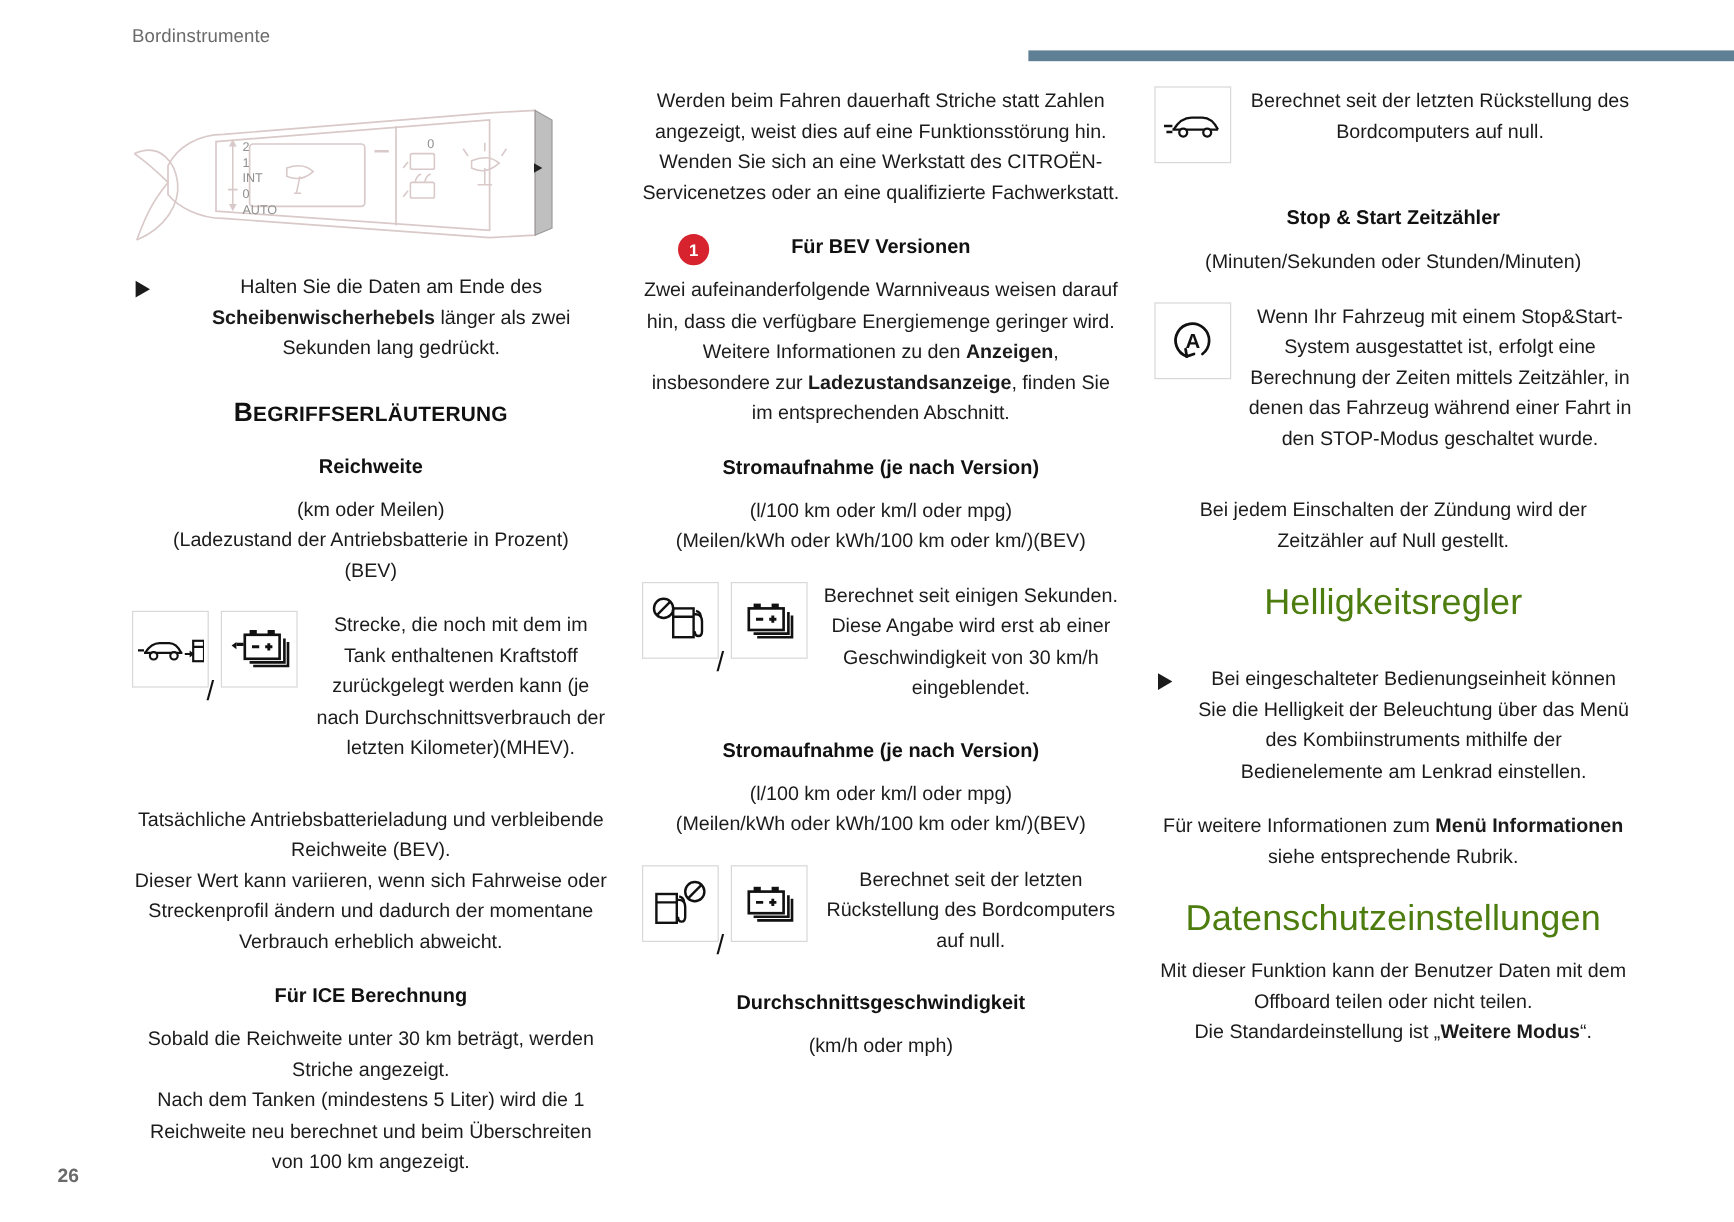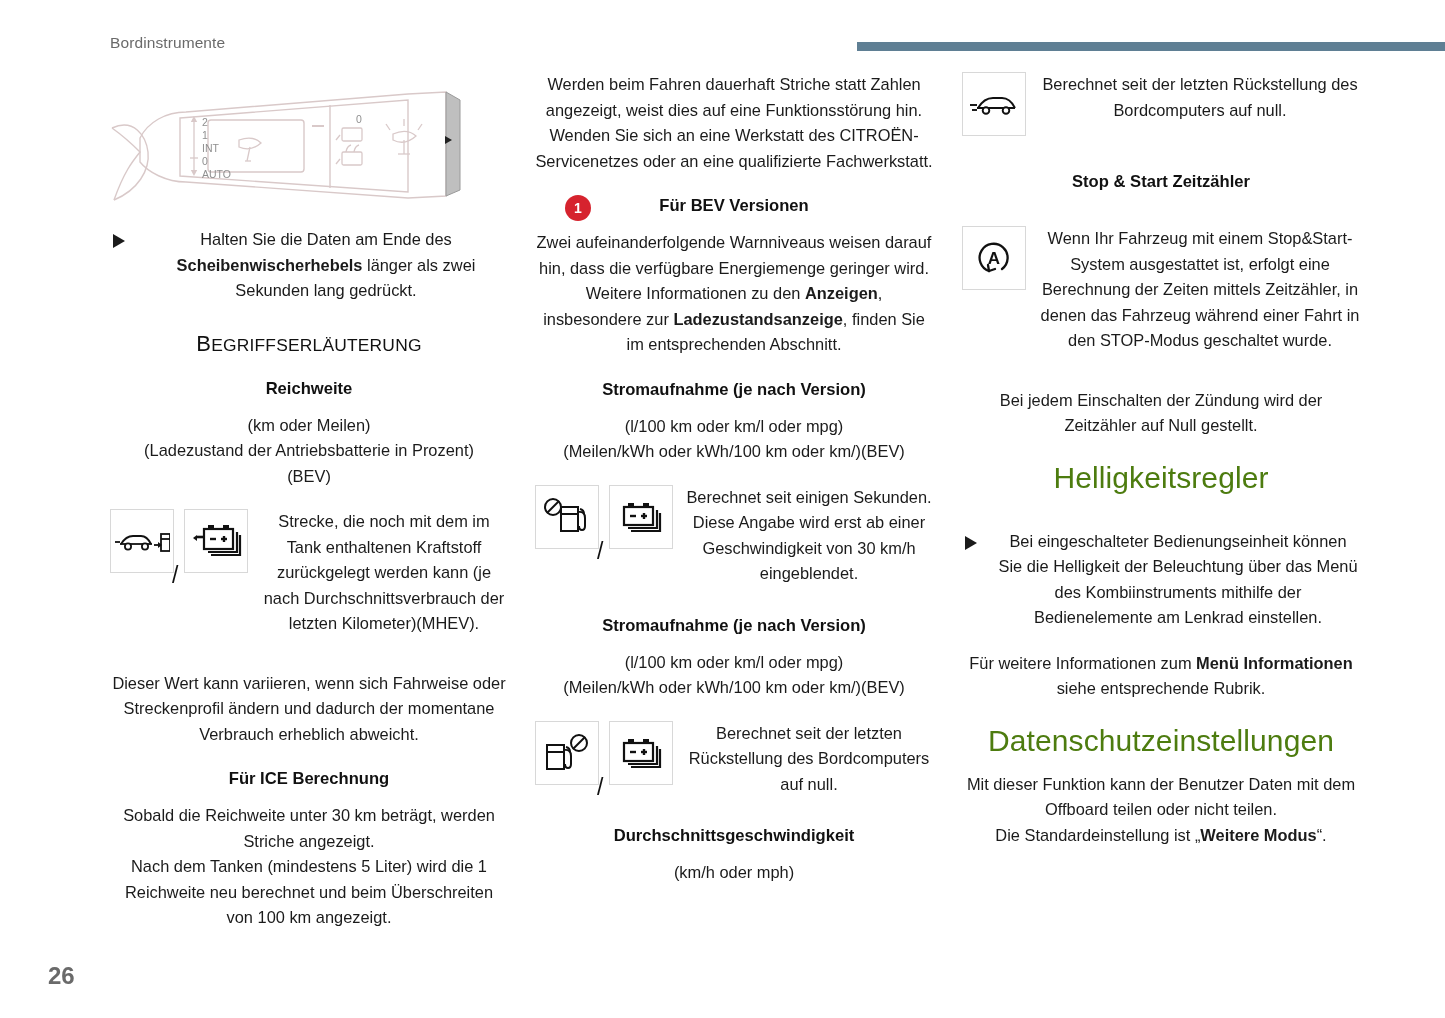--- a/index.html
+++ b/index.html
@@ -18,21 +18,21 @@
 
   
   .page-header {
     position: absolute;
     top: 0; left: 0; right: 0;
     height: 64px;
   }
   .header-title {
     position: absolute;
     left: 110px;
-    top: 34px;
+    top: 22px;
     font-size: 15.5px;
     color: #6a6a6a;
     letter-spacing: .1px;
     text-align: right;
   }
   .header-rule {
     position: absolute;
     left: 857px;
     top: 42px;
     width: 588px;
@@ -66,21 +66,21 @@
     color: #1b1b1b;
   }
   .gap-sm { height: 12px; }
   .gap-md { height: 20px; }
   .gap-lg { height: 27px; }
   .gap-xl { height: 34px; }
 
   h2.section-title {
     margin: 0;
     font-size: 22px;
-    font-weight: normal;
+    font-weight: bold;
     letter-spacing: .2px;
     color: #111;
     font-variant: small-caps;
     text-transform: none;
   }
   h2.section-title .cap { font-size: 22px; }
   h2.section-title .sc  { font-size: 17.4px; }
 
   h3.sub-title {
     margin: 0;
@@ -175,21 +175,21 @@
     justify-content: center;
     left: 457px;
     top: 117px;
   }
 
   
   .page-number {
     position: absolute;
     left: 48px;
     bottom: 28px;
-    font-size: 24px;
+    font-size: 16px;
     font-weight: bold;
     color: #6a6a6a;
   }
 </style>
 </head>
 <body>
 
 <div class="page-header">
   <div class="header-title">Bordinstrumente</div>
   <div class="header-rule"></div>
@@ -318,20 +318,21 @@
               <path d="M20,33 l29,0 l0,-20"></path>
               <path d="M23,36 l29,0 l0,-20"></path>
             </g>
           </svg>
         </div>
       </div>
       <div class="txt">Strecke, die noch mit dem im Tank enthaltenen Kraftstoff zurückgelegt werden kann (je nach Durchschnittsverbrauch der letzten Kilometer)(MHEV).</div>
     </div>
 
     <div class="gap-xl"></div>
+    <p class="body">Tatsächliche Antriebsbatterieladung und verbleibende Reichweite (BEV).</p>
     <p class="body">Dieser Wert kann variieren, wenn sich Fahrweise oder Streckenprofil ändern und dadurch der momentane Verbrauch erheblich abweicht.</p>
 
     <div class="gap-md"></div>
     <h3 class="sub-title">Für ICE Berechnung</h3>
 
     <div class="gap-sm"></div>
     <p class="body">Sobald die Reichweite unter 30 km beträgt, werden Striche angezeigt.</p>
     <p class="body">Nach dem Tanken (mindestens 5 Liter) wird die 1 Reichweite neu berechnet und beim Überschreiten von 100 km angezeigt.</p>
   </div>
 
@@ -454,20 +455,21 @@
           </svg>
         </div>
       </div>
       <div class="txt">Berechnet seit der letzten Rückstellung des Bordcomputers auf null.</div>
     </div>
 
     <div class="gap-xl"></div>
     <h3 class="sub-title">Stop &amp; Start Zeitzähler</h3>
 
     <div class="gap-sm"></div>
+    <p class="body">(Minuten/Sekunden oder Stunden/Minuten)</p>
 
     <div class="gap-md"></div>
     <div class="icon-row">
       <div class="icons" style="margin-right:14px">
         <div class="icon-box">
           <svg width="50" height="50" viewBox="0 0 50 50">
             <g fill="none" stroke="#111" stroke-width="2.3" stroke-linecap="round">
               <path d="M33,36 A14,14 0 1 0 20,38"></path>
               <path d="M20,38 l-1,-6"></path>
               <path d="M20,38 l6,-2"></path>

